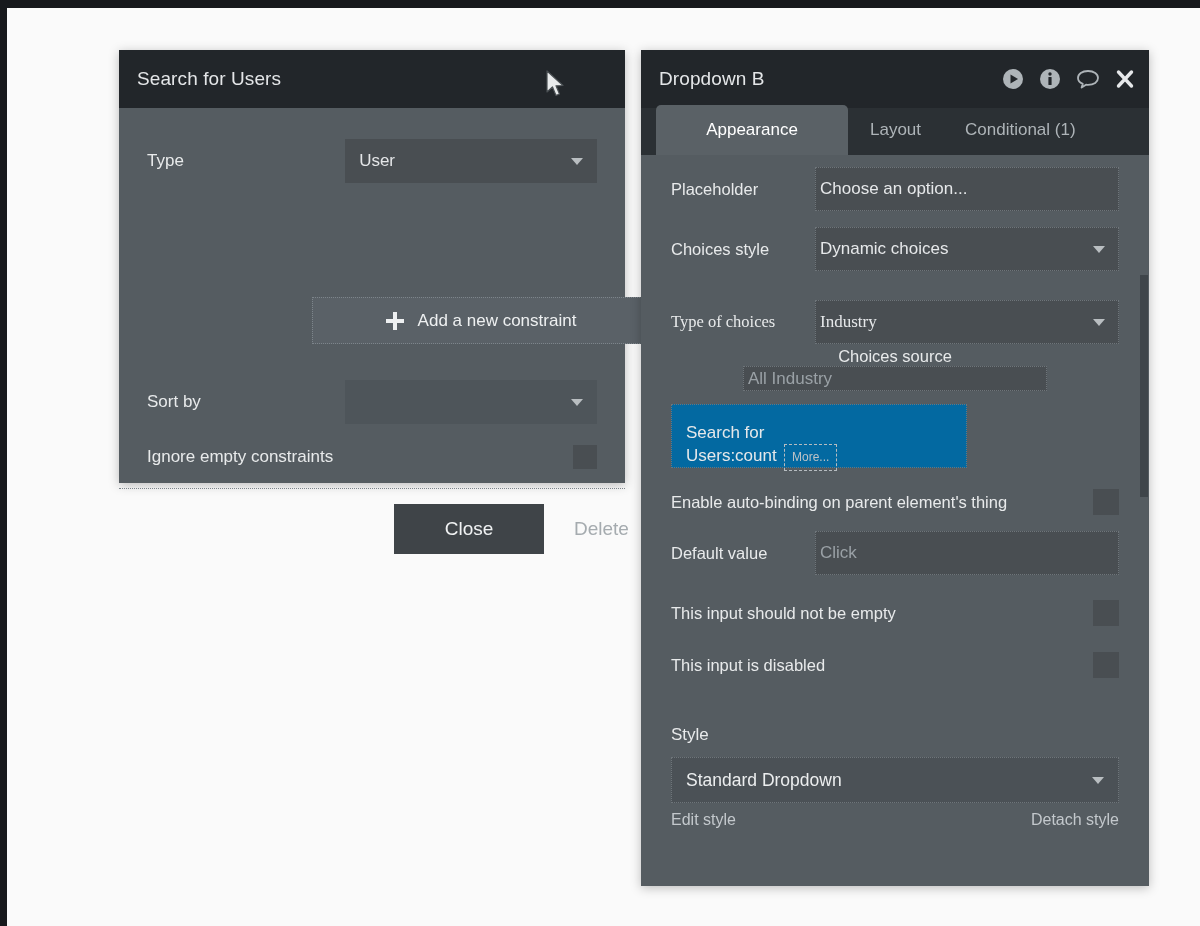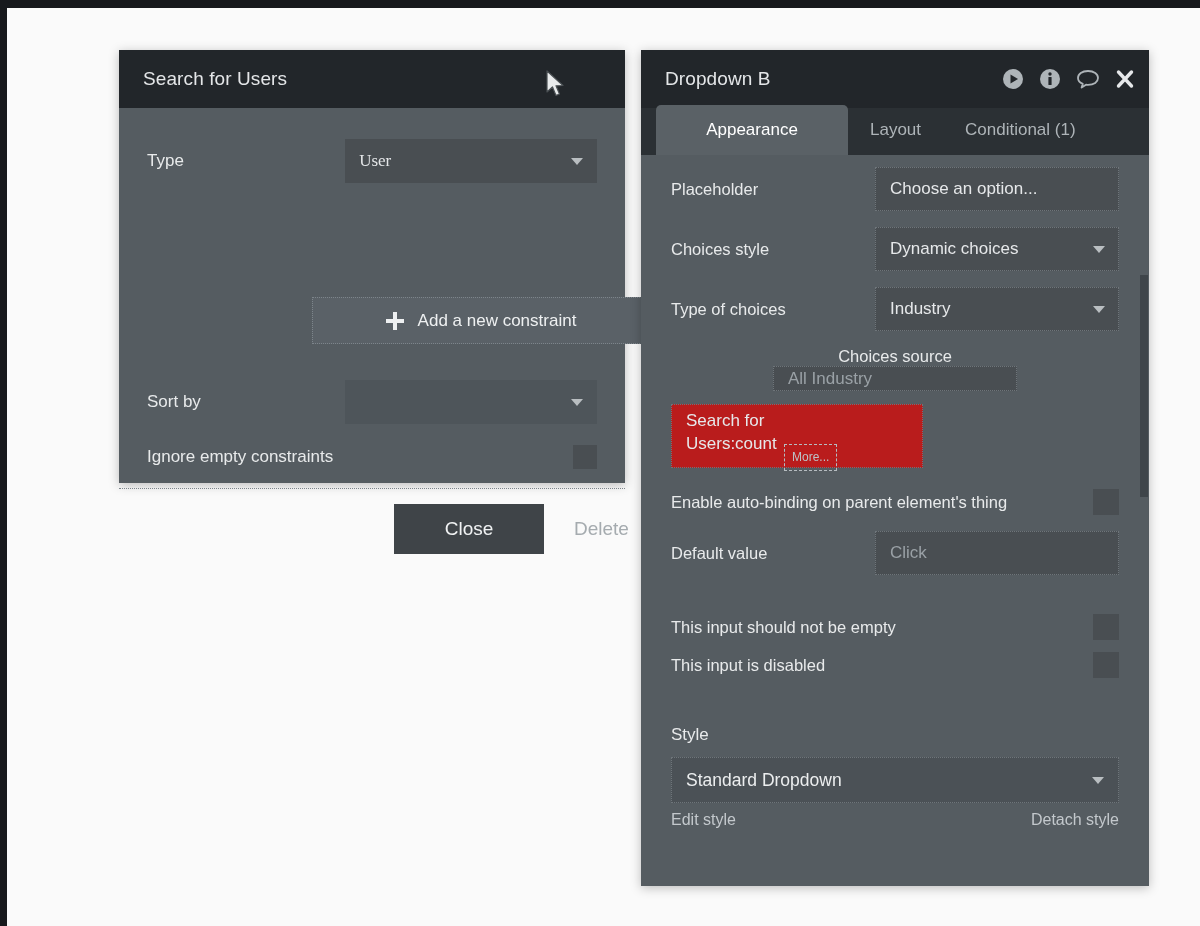--- a/index.html
+++ b/index.html
@@ -36,21 +36,21 @@
     background: #555c61;
     box-shadow: 0 2px 10px rgba(0,0,0,0.25);
   }
   .panel-title {
     background: #22262a;
     color: #e4e6e8;
     font-size: 19px;
     height: 58px;
     display: flex;
     align-items: center;
-    padding: 0 24px;
+    padding: 0 18px;
     box-sizing: border-box;
     letter-spacing: 0.1px;
   }
   .panel-title .ttl { flex: 1; }
 
   
   #left-panel {
     left: 112px;
     top: 46px;
     width: 506px;
@@ -73,21 +73,20 @@
   }
   .fld {
     background: #494e52;
     color: #e4e6e8;
     font-size: 17px;
     display: flex;
     align-items: center;
     padding: 4px 14px;
     box-sizing: border-box;
     position: relative;
-    font-family: Liberation Serif, serif;
   }
   .fld .caret {
     position: absolute;
     right: 14px;
     top: 50%;
     width: 0; height: 0;
     margin-top: -3px;
     border-left: 6px solid transparent;
     border-right: 6px solid transparent;
     border-top: 7px solid #b9bec1;
@@ -244,30 +243,30 @@
     left: 0; right: 0;
     padding: 0 30px;
     box-sizing: border-box;
   }
   .rlbl {
     color: #e8eaeb;
     font-size: 16.5px;
     flex: 1;
   }
   .rfld {
-    width: 244px;
+    width: 304px;
     height: 44px;
     background: #494e52;
     border: 1px dotted #6e757a;
     box-sizing: border-box;
     color: #e6e8ea;
     font-size: 17px;
     display: flex;
     align-items: center;
-    padding: 0 14px;
+    padding: 0 4px;
     position: relative;
   }
   .rfld.ghost { color: #9aa1a6; }
   .rfld .caret {
     position: absolute;
     right: 13px;
     top: 50%;
     width: 0; height: 0;
     margin-top: -3px;
     border-left: 6px solid transparent;
@@ -275,52 +274,52 @@
     border-top: 7px solid #b9bec1;
   }
   .rcb {
     width: 26px; height: 26px;
     background: #494e52;
     flex: 0 0 26px;
   }
 
   #r-placeholder { top: 12px; height: 44px; }
   #r-choices-style { top: 72px; height: 44px; }
-  #r-type-choices { top: 132px; height: 44px; }
+  #r-type-choices { top: 145px; height: 44px; font-family: Liberation Serif, serif; }
   #r-choices-source { top: 192px; height: 44px; flex-direction: column; }
 
   #r-option-caption { top: 249px; height: 64px; align-items: flex-start; }
   #r-option-caption .rlbl { padding-top: 13px; }
   #caption-box {
-    width: 252px;
+    width: 296px;
     height: 64px;
-    background: #b91c1c;
+    background: #0369a1;
     border: 1px dotted #6e757a;
     box-sizing: border-box;
     position: relative;
     color: #e6e8ea;
     font-size: 17px;
-    padding: 4px 0 0 14px;
+    padding: 16px 0 0 14px;
     line-height: 23px;
   }
   #caption-more {
     position: absolute;
     left: 112px;
     top: 39px;
     border: 1px dashed #b6bcc0;
     color: #bcc2c6;
     font-size: 12px;
     padding: 1px 7px;
     background: transparent;
     cursor: pointer;
   }
 
   #r-autobind { top: 333px; height: 28px; }
   #r-default { top: 376px; height: 44px; }
-  #r-notempty { top: 444px; height: 28px; margin-top: 14px; }
+  #r-notempty { top: 444px; height: 28px; }
   #r-disabled { top: 496px; height: 28px; }
 
   #style-section {
     position: absolute;
     left: 0; right: 0;
     top: 570px;
     padding: 0 30px;
     box-sizing: border-box;
   }
   #style-label {

